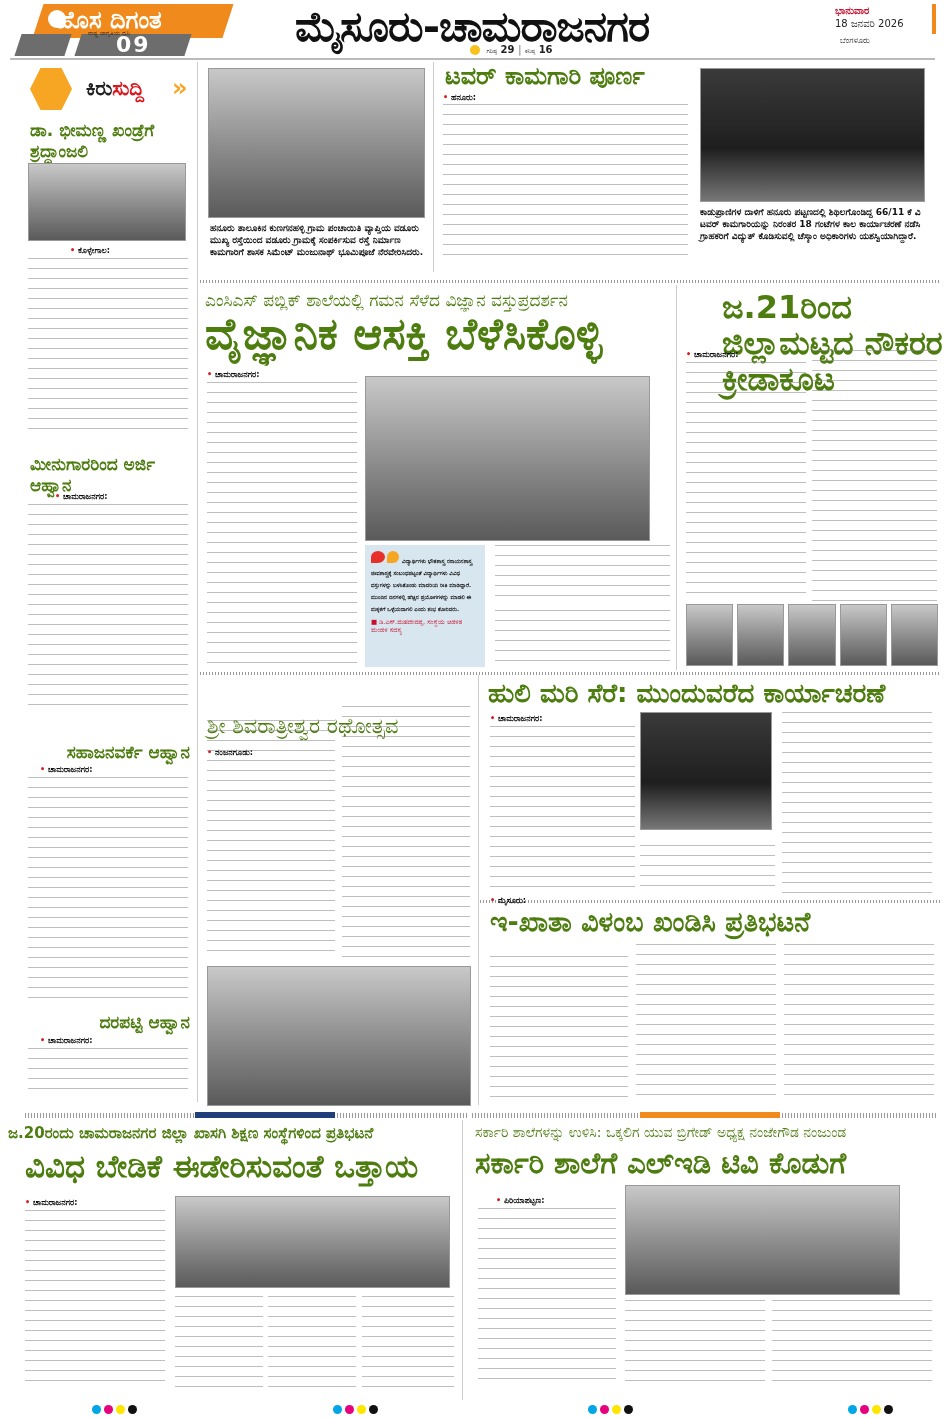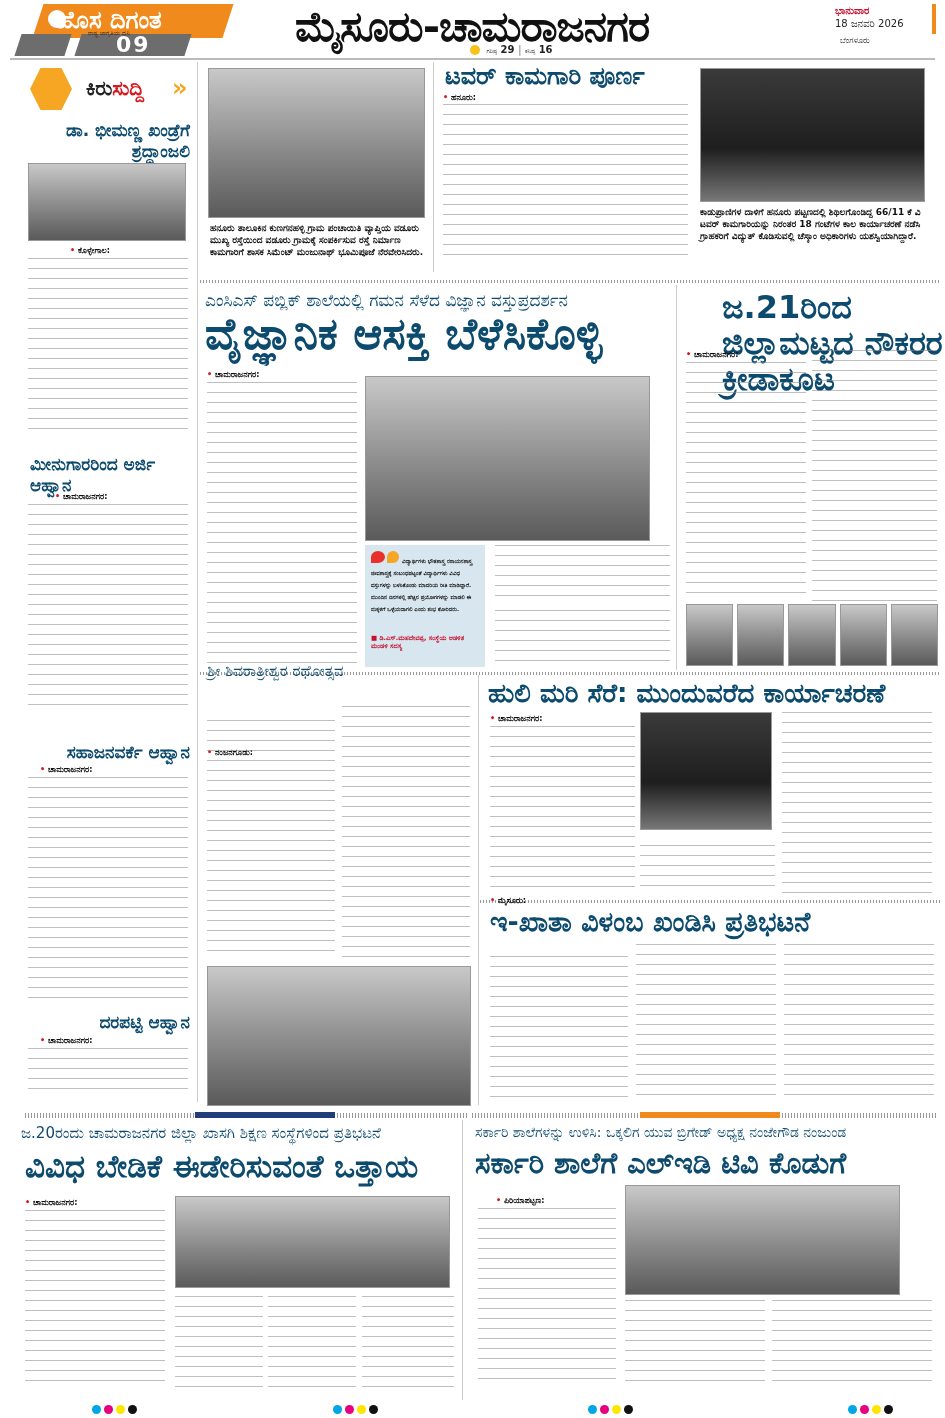--- a/index.html
+++ b/index.html
@@ -19,32 +19,32 @@
 .mast-city{left:840px;top:36px;font-size:8px;color:#222}
 .mast-bar{left:932px;top:4px;width:4px;height:30px;background:#f08a1c}
 .weather{left:470px;top:44px;font-size:10px;font-weight:bold;color:#222}
 .sun{display:inline-block;width:10px;height:10px;background:#f8c21c;border-radius:50%;vertical-align:middle;margin-right:3px}
 .mast-rule{left:10px;top:58px;width:925px;height:2px;background:#bbb}
 .vrule{width:1px;background:#ccc}
 .dotrule{height:3px;background:repeating-linear-gradient(90deg,#999 0 1px,transparent 1px 3px)}
 .photo{background:linear-gradient(180deg,#c8c8c8,#8a8a8a 55%,#5a5a5a);border:1px solid #999}
 .photo.dark{background:linear-gradient(180deg,#3a3a3a,#1e1e1e 60%,#777)}
 .text-lines{background:repeating-linear-gradient(180deg,#8a8a8a 0 1px,transparent 1px 10px);opacity:.55}
-.hl{font-weight:bold;color:#0c4a6e;font-family:"DejaVu Sans",sans-serif}
+.hl{font-weight:bold;color:#4d7c0f;font-family:"DejaVu Sans",sans-serif}
 .dateline{font-size:8px;font-weight:bold;color:#111}
 .dateline .dot{color:#d71920}
 .kiru-badge{left:22px;top:68px;width:170px;height:42px}
 .hex{position:absolute;left:8px;top:0;width:42px;height:42px;background:#f6a623;clip-path:polygon(25% 0,75% 0,100% 50%,75% 100%,25% 100%,0 50%)}
 .kiru-txt{position:absolute;left:64px;top:8px;font-size:20px;font-weight:bold}
 .kiru-txt .red{color:#d71920}
 .chev{position:absolute;left:150px;top:6px;font-size:24px;color:#f6a623;font-weight:bold}
 .caption{font-size:9px;font-weight:bold;color:#111;line-height:1.35}
 .quote-box{left:365px;top:545px;width:120px;height:122px;background:#d8e6ef;padding:6px}
 .quote-text{font-size:8.5px;font-weight:bold;line-height:1.4;color:#111}
-.quote-by{font-size:9px;font-weight:bold;color:#c8102e;margin-top:20px}
+.quote-by{font-size:9px;font-weight:normal;color:#c8102e;margin-top:4px}
 .quote-mark{display:inline-block;width:14px;height:12px;background:#e8302a;border-radius:50% 50% 50% 0;margin-right:2px}
 .quote-mark2{display:inline-block;width:12px;height:12px;background:#f6a623;border-radius:50% 50% 50% 0}
 .bar-blue{left:195px;top:1112px;width:140px;height:6px;background:#1f3e7a}
 .bar-orange{left:640px;top:1112px;width:140px;height:6px;background:#f08a1c}
 .cmyk{display:flex;gap:3px}
 .cmyk span{width:9px;height:9px;border-radius:50%;display:block}
 .c{background:#00a6e6}.m{background:#e6007e}.y{background:#ffe600}.k{background:#111}
 </style>
 </head>
 <body>
@@ -73,21 +73,21 @@
 </div>
 <div class="abs mast-rule"></div>
 
 <div class="abs vrule" style="left:197px;top:62px;height:1040px"></div>
 <div class="abs kiru-badge">
   <div class="hex"></div>
   <div class="kiru-txt"><span>ಕಿರು</span><span class="red">ಸುದ್ದಿ</span></div>
   <div class="chev">»</div>
 </div>
 
-<div class="abs hl" style="left:30px;top:120px;width:160px;text-align:right;font-size:17px;line-height:1.25">ಡಾ. ಭೀಮಣ್ಣ ಖಂಡ್ರೆಗೆ ಶ್ರದ್ಧಾಂಜಲಿ</div>
+<div class="abs hl" style="left:30px;top:120px;width:160px;text-align:left;font-size:17px;line-height:1.25">ಡಾ. ಭೀಮಣ್ಣ ಖಂಡ್ರೆಗೆ ಶ್ರದ್ಧಾಂಜಲಿ</div>
 <div class="abs photo" style="left:28px;top:163px;width:158px;height:78px"></div>
 <div class="abs dateline" style="left:70px;top:246px"><span class="dot">• </span><span>ಕೊಳ್ಳೇಗಾಲ:</span></div>
 <div class="abs text-lines" style="left:28px;top:258px;width:160px;height:180px"></div>
 
 <div class="abs hl" style="left:30px;top:454px;width:160px;font-size:17px;line-height:1.25">ಮೀನುಗಾರರಿಂದ ಅರ್ಜಿ ಆಹ್ವಾನ</div>
 <div class="abs dateline" style="left:55px;top:492px"><span class="dot">• </span><span>ಚಾಮರಾಜನಗರ:</span></div>
 <div class="abs text-lines" style="left:28px;top:504px;width:160px;height:206px"></div>
 
 <div class="abs hl" style="left:30px;top:742px;width:160px;text-align:right;font-size:17px">ಸಹಾಜನವರ್ಕೆ ಆಹ್ವಾನ</div>
 <div class="abs dateline" style="left:40px;top:765px"><span class="dot">• </span><span>ಚಾಮರಾಜನಗರ:</span></div>
@@ -129,21 +129,21 @@
 <div class="abs" style="left:686px;top:604px;width:252px;height:62px;display:flex;gap:4px">
   <div class="photo" style="flex:1"></div>
   <div class="photo" style="flex:1"></div>
   <div class="photo" style="flex:1"></div>
   <div class="photo" style="flex:1"></div>
   <div class="photo" style="flex:1"></div>
 </div>
 
 <div class="abs dotrule" style="left:200px;top:672px;width:740px"></div>
 
-<div class="abs hl" style="left:207px;top:662px;font-size:15px;font-weight:normal">ಶ್ರೀ ಶಿವರಾತ್ರೀಶ್ವರ ರಥೋತ್ಸವ</div>
+<div class="abs hl" style="left:207px;top:714px;font-size:21px;font-weight:normal">ಶ್ರೀ ಶಿವರಾತ್ರೀಶ್ವರ ರಥೋತ್ಸವ</div>
 <div class="abs dateline" style="left:207px;top:748px"><span class="dot">• </span><span>ನಂಜನಗೂಡು:</span></div>
 <div class="abs text-lines" style="left:207px;top:720px;width:128px;height:240px"></div>
 <div class="abs text-lines" style="left:342px;top:706px;width:128px;height:254px"></div>
 <div class="abs photo" style="left:207px;top:966px;width:264px;height:140px"></div>
 
 <div class="abs vrule" style="left:478px;top:675px;height:430px"></div>
 <div class="abs hl" style="left:488px;top:678px;font-size:26px">ಹುಲಿ ಮರಿ ಸೆರೆ: ಮುಂದುವರೆದ ಕಾರ್ಯಾಚರಣೆ</div>
 <div class="abs dateline" style="left:490px;top:714px"><span class="dot">• </span><span>ಚಾಮರಾಜನಗರ:</span></div>
 <div class="abs text-lines" style="left:490px;top:726px;width:145px;height:168px"></div>
 <div class="abs photo dark" style="left:640px;top:712px;width:132px;height:118px"></div>
@@ -158,21 +158,21 @@
 <div class="abs text-lines" style="left:636px;top:944px;width:140px;height:157px"></div>
 <div class="abs text-lines" style="left:784px;top:944px;width:150px;height:157px"></div>
 
 <div class="abs dotrule" style="left:25px;top:1113px;width:170px;height:5px"></div>
 <div class="abs bar-blue"></div>
 <div class="abs dotrule" style="left:337px;top:1113px;width:130px;height:5px"></div>
 <div class="abs dotrule" style="left:472px;top:1113px;width:166px;height:5px"></div>
 <div class="abs bar-orange"></div>
 <div class="abs dotrule" style="left:782px;top:1113px;width:155px;height:5px"></div>
 
-<div class="abs hl" style="left:21px;top:1124px;font-size:15px;font-weight:normal">ಜ.20ರಂದು ಚಾಮರಾಜನಗರ ಜಿಲ್ಲಾ ಖಾಸಗಿ ಶಿಕ್ಷಣ ಸಂಸ್ಥೆಗಳಿಂದ ಪ್ರತಿಭಟನೆ</div>
+<div class="abs hl" style="left:8px;top:1124px;font-size:15px;font-weight:bold">ಜ.20ರಂದು ಚಾಮರಾಜನಗರ ಜಿಲ್ಲಾ ಖಾಸಗಿ ಶಿಕ್ಷಣ ಸಂಸ್ಥೆಗಳಿಂದ ಪ್ರತಿಭಟನೆ</div>
 <div class="abs hl" style="left:25px;top:1148px;font-size:31px">ವಿವಿಧ ಬೇಡಿಕೆ ಈಡೇರಿಸುವಂತೆ ಒತ್ತಾಯ</div>
 <div class="abs dateline" style="left:25px;top:1198px"><span class="dot">• </span><span>ಚಾಮರಾಜನಗರ:</span></div>
 <div class="abs text-lines" style="left:25px;top:1210px;width:140px;height:178px"></div>
 <div class="abs photo" style="left:175px;top:1196px;width:275px;height:92px"></div>
 <div class="abs text-lines" style="left:175px;top:1296px;width:88px;height:92px"></div>
 <div class="abs text-lines" style="left:268px;top:1296px;width:88px;height:92px"></div>
 <div class="abs text-lines" style="left:362px;top:1296px;width:92px;height:92px"></div>
 
 <div class="abs vrule" style="left:462px;top:1120px;height:280px"></div>
 <div class="abs hl" style="left:475px;top:1124px;font-size:14px;font-weight:normal">ಸರ್ಕಾರಿ ಶಾಲೆಗಳನ್ನು ಉಳಿಸಿ: ಒಕ್ಕಲಿಗ ಯುವ ಬ್ರಿಗೇಡ್ ಅಧ್ಯಕ್ಷ ನಂಜೇಗೌಡ ನಂಜುಂಡ</div>

